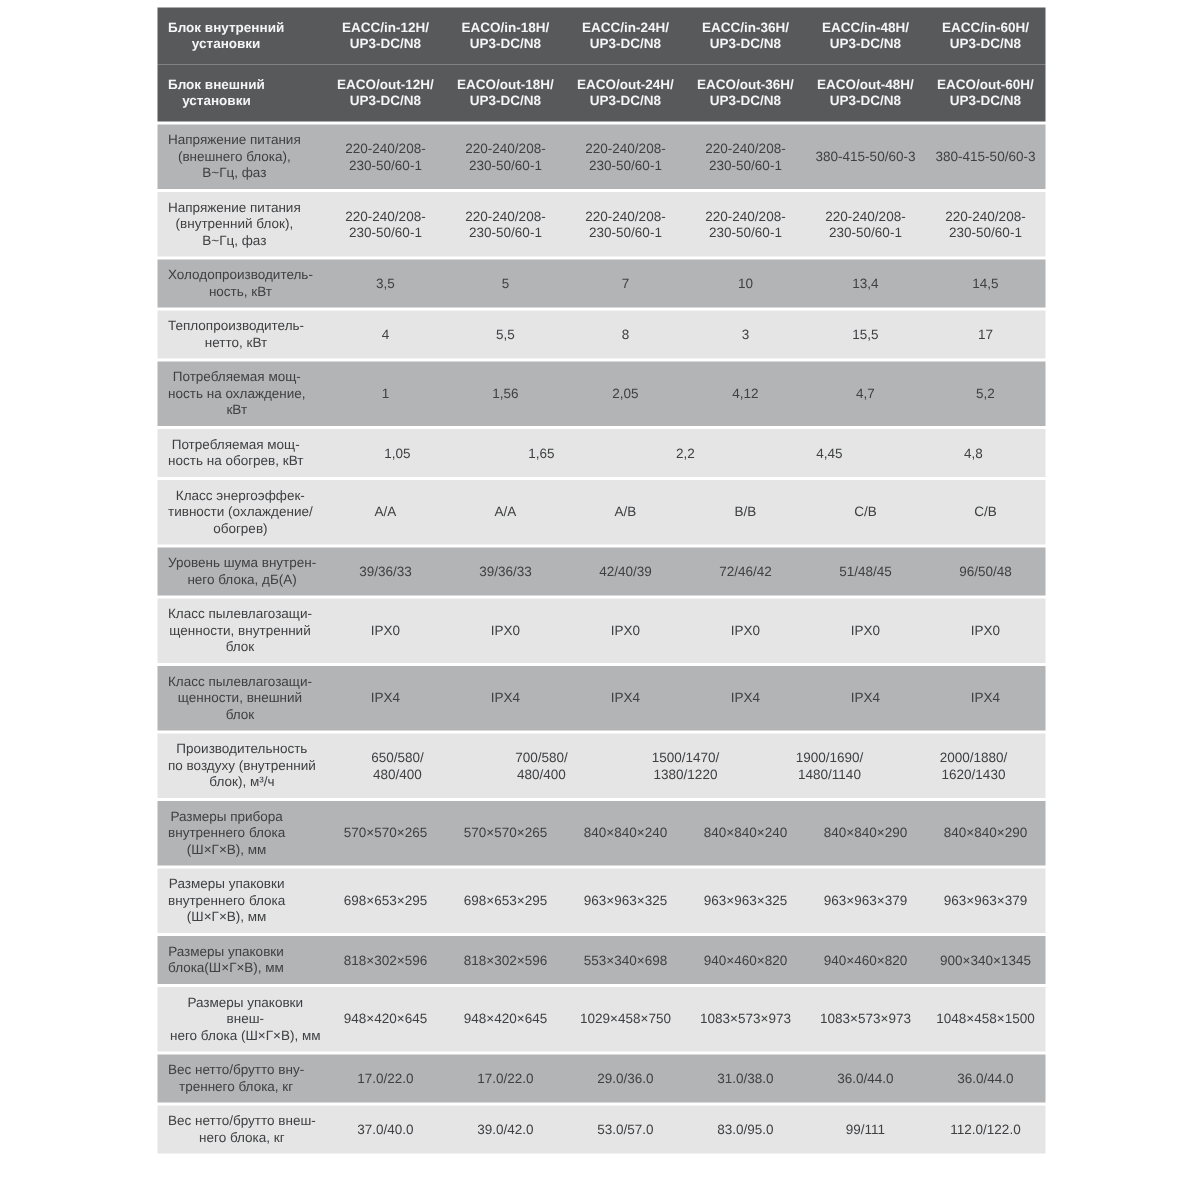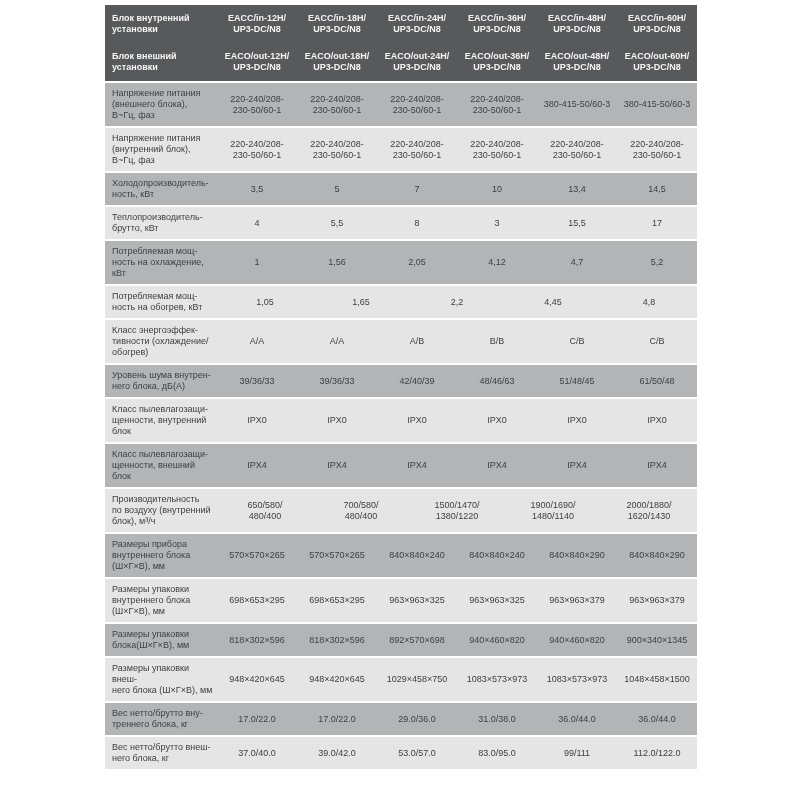--- a/index.html
+++ b/index.html
@@ -14,21 +14,21 @@
   .row{display:flex;margin-bottom:2px;}
   .cell{
     white-space:pre-line;
     font-size:9px;line-height:11px;color:#3f4042;
     box-sizing:border-box;
   }
   .label-cell{
     width:112px;flex:0 0 112px;
     padding:5px 2px 5px 7px;
     display:flex;align-items:center;justify-content:flex-start;
-    text-align:left;
+    text-align:center;
   }
   .data-cell{
     width:80px;flex:1 1 80px;
     padding:4px 1px;
     display:flex;align-items:center;justify-content:center;
     text-align:center;
   }
   .header-row{background:#58595b;margin-bottom:0;}
   .header-row .cell{color:#f5f5f5;font-weight:bold;}
   .header-row .label-cell{padding-top:8px;padding-bottom:8px;}
@@ -38,21 +38,21 @@
 </style>
 </head>
 <body>
 
 <div class="spec-table">
     <div class="row header-row">
       <div class="cell label-cell">Блок внутренний
 установки</div>
       <div class="cell data-cell">EACC/in-12H/
 UP3-DC/N8</div>
-      <div class="cell data-cell">EACC/in-18H/
+      <div class="cell data-cell">EACO/in-18H/
 UP3-DC/N8</div>
       <div class="cell data-cell">EACC/in-24H/
 UP3-DC/N8</div>
       <div class="cell data-cell">EACC/in-36H/
 UP3-DC/N8</div>
       <div class="cell data-cell">EACC/in-48H/
 UP3-DC/N8</div>
       <div class="cell data-cell">EACC/in-60H/
 UP3-DC/N8</div>
     </div>
@@ -109,21 +109,21 @@
 ность, кВт</div>
       <div class="cell data-cell">3,5</div>
       <div class="cell data-cell">5</div>
       <div class="cell data-cell">7</div>
       <div class="cell data-cell">10</div>
       <div class="cell data-cell">13,4</div>
       <div class="cell data-cell">14,5</div>
     </div>
     <div class="row shade-b">
       <div class="cell label-cell">Теплопроизводитель-
-брутто, кВт</div>
+нетто, кВт</div>
       <div class="cell data-cell">4</div>
       <div class="cell data-cell">5,5</div>
       <div class="cell data-cell">8</div>
       <div class="cell data-cell">3</div>
       <div class="cell data-cell">15,5</div>
       <div class="cell data-cell">17</div>
     </div>
     <div class="row shade-a">
       <div class="cell label-cell">Потребляемая мощ-
 ность на охлаждение,
@@ -154,23 +154,23 @@
       <div class="cell data-cell">B/B</div>
       <div class="cell data-cell">C/B</div>
       <div class="cell data-cell">C/B</div>
     </div>
     <div class="row shade-a">
       <div class="cell label-cell">Уровень шума внутрен-
 него блока, дБ(А)</div>
       <div class="cell data-cell">39/36/33</div>
       <div class="cell data-cell">39/36/33</div>
       <div class="cell data-cell">42/40/39</div>
-      <div class="cell data-cell">48/46/63</div>
+      <div class="cell data-cell">72/46/42</div>
       <div class="cell data-cell">51/48/45</div>
-      <div class="cell data-cell">61/50/48</div>
+      <div class="cell data-cell">96/50/48</div>
     </div>
     <div class="row shade-b">
       <div class="cell label-cell">Класс пылевлагозащи-
 щенности, внутренний
 блок</div>
       <div class="cell data-cell">IPX0</div>
       <div class="cell data-cell">IPX0</div>
       <div class="cell data-cell">IPX0</div>
       <div class="cell data-cell">IPX0</div>
       <div class="cell data-cell">IPX0</div>
@@ -222,21 +222,21 @@
       <div class="cell data-cell">963×963×325</div>
       <div class="cell data-cell">963×963×325</div>
       <div class="cell data-cell">963×963×379</div>
       <div class="cell data-cell">963×963×379</div>
     </div>
     <div class="row shade-a">
       <div class="cell label-cell">Размеры упаковки
 блока(Ш×Г×В), мм</div>
       <div class="cell data-cell">818×302×596</div>
       <div class="cell data-cell">818×302×596</div>
-      <div class="cell data-cell">892×570×698</div>
+      <div class="cell data-cell">553×340×698</div>
       <div class="cell data-cell">940×460×820</div>
       <div class="cell data-cell">940×460×820</div>
       <div class="cell data-cell">900×340×1345</div>
     </div>
     <div class="row shade-b">
       <div class="cell label-cell">Размеры упаковки внеш-
 него блока (Ш×Г×В), мм</div>
       <div class="cell data-cell">948×420×645</div>
       <div class="cell data-cell">948×420×645</div>
       <div class="cell data-cell">1029×458×750</div>

